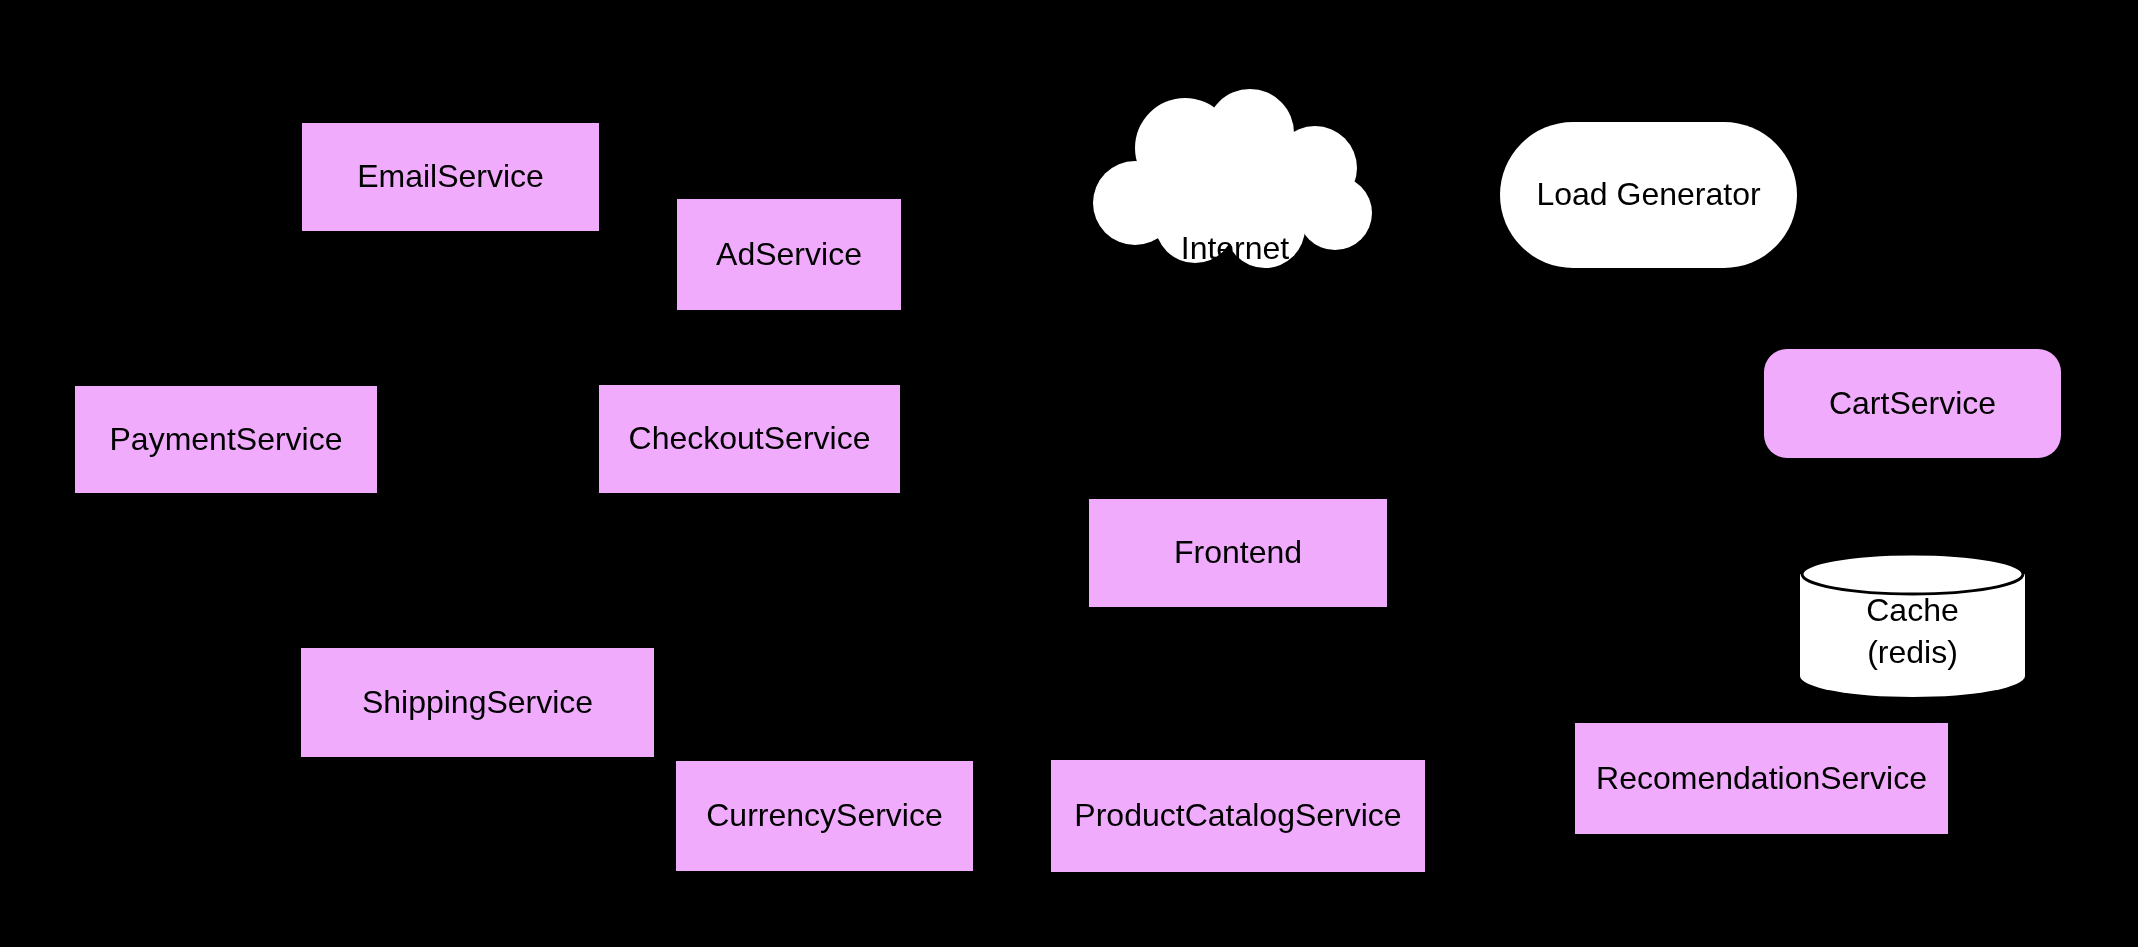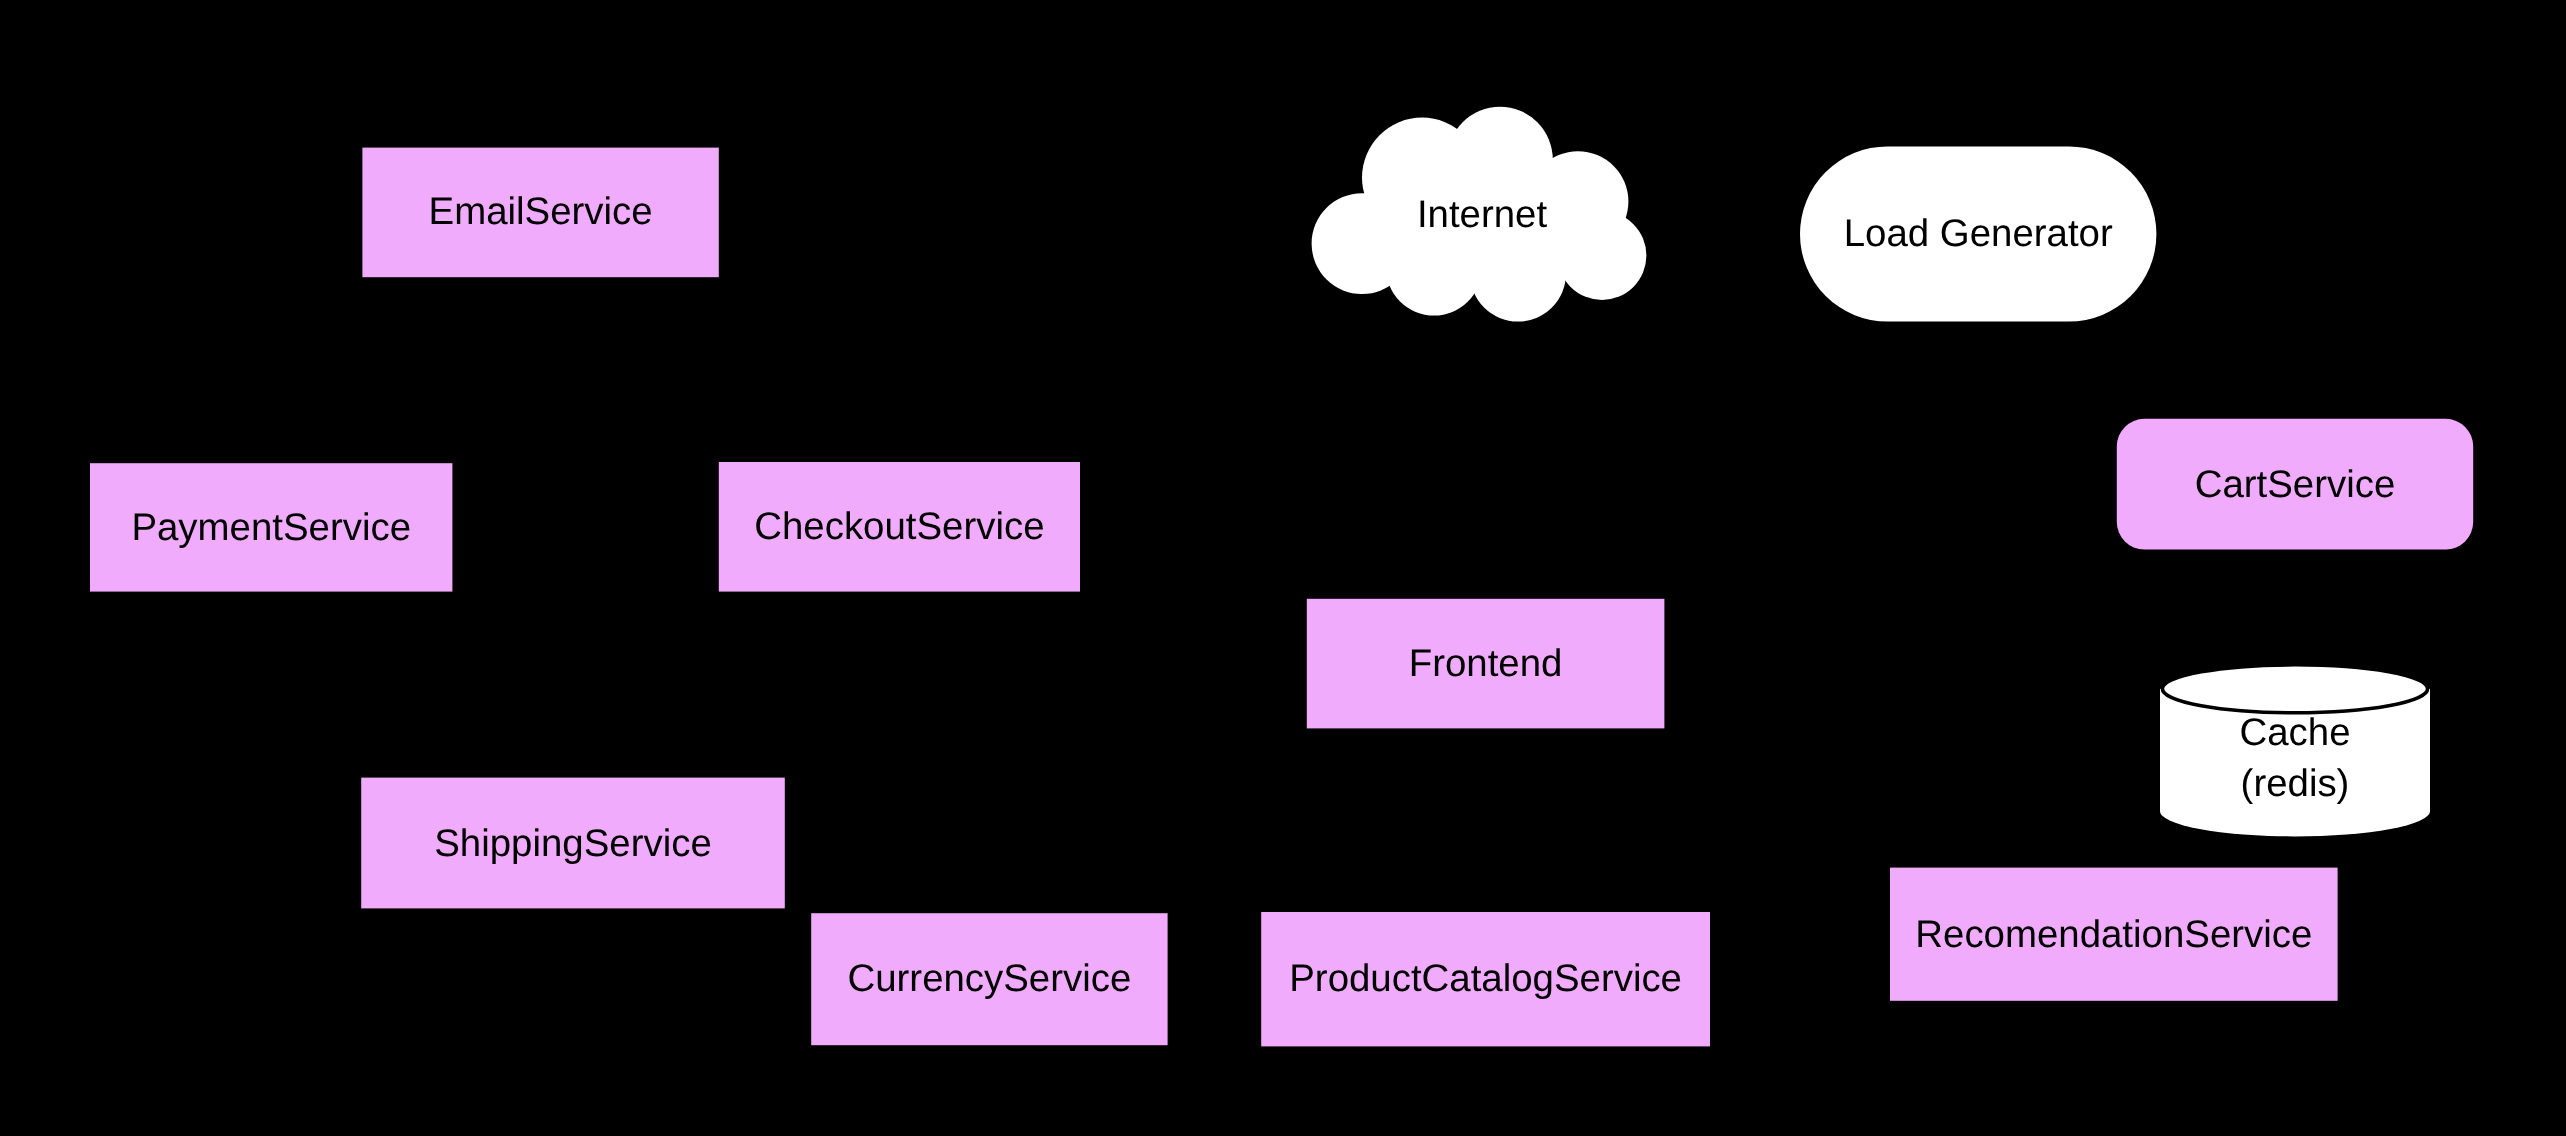--- a/index.html
+++ b/index.html
@@ -29,41 +29,44 @@
   .label-stack {
     position: relative; z-index: 1;
     display: flex; flex-direction: column; align-items: center;
     padding-top: 14px;
     white-space: normal;
   }
 
   
   #node-email          { left: 302px;  top: 123px; width: 297px; height: 108px; }
   #node-ad             { left: 677px;  top: 199px; width: 224px; height: 111px; }
-  #node-internet       { left: 1090px; top: 88px;  width: 290px; height: 182px; }
+  #node-internet       { left: 1090px; top: 88px;  width: 290px; height: 182px; align-items: flex-end; }
   #node-loadgen        { left: 1500px; top: 122px; width: 297px; height: 146px; }
   #node-payment        { left: 75px;   top: 386px; width: 302px; height: 107px; }
   #node-checkout       { left: 599px;  top: 385px; width: 301px; height: 108px; }
   #node-cart           { left: 1764px; top: 349px; width: 297px; height: 109px; border-radius: 23px; }
   #node-frontend       { left: 1089px; top: 499px; width: 298px; height: 108px; }
   #node-cache          { left: 1800px; top: 552px; width: 225px; height: 146px; }
   #node-shipping       { left: 301px;  top: 648px; width: 353px; height: 109px; }
   #node-currency       { left: 676px;  top: 761px; width: 297px; height: 110px; }
   #node-productcatalog { left: 1051px; top: 760px; width: 374px; height: 112px; }
   #node-recomendation  { left: 1575px; top: 723px; width: 373px; height: 111px; }
 </style>
 </head>
 <body>
 
 <div id="canvas">
 
   <div class="node rect" id="node-email">
     <span class="label">EmailService</span>
   </div>
 
+  <div class="node rect" id="node-ad">
+    <span class="label">AdService</span>
+  </div>
 
   <div class="node" id="node-internet">
     <svg class="shape-svg" viewBox="0 0 290 182" aria-hidden="true">
       <g fill="#ffffff">
         <circle cx="45" cy="115" r="42"></circle>
         <circle cx="95" cy="60" r="50"></circle>
         <circle cx="160" cy="45" r="44"></circle>
         <circle cx="225" cy="80" r="42"></circle>
         <circle cx="245" cy="125" r="37"></circle>
         <circle cx="175" cy="140" r="40"></circle>

